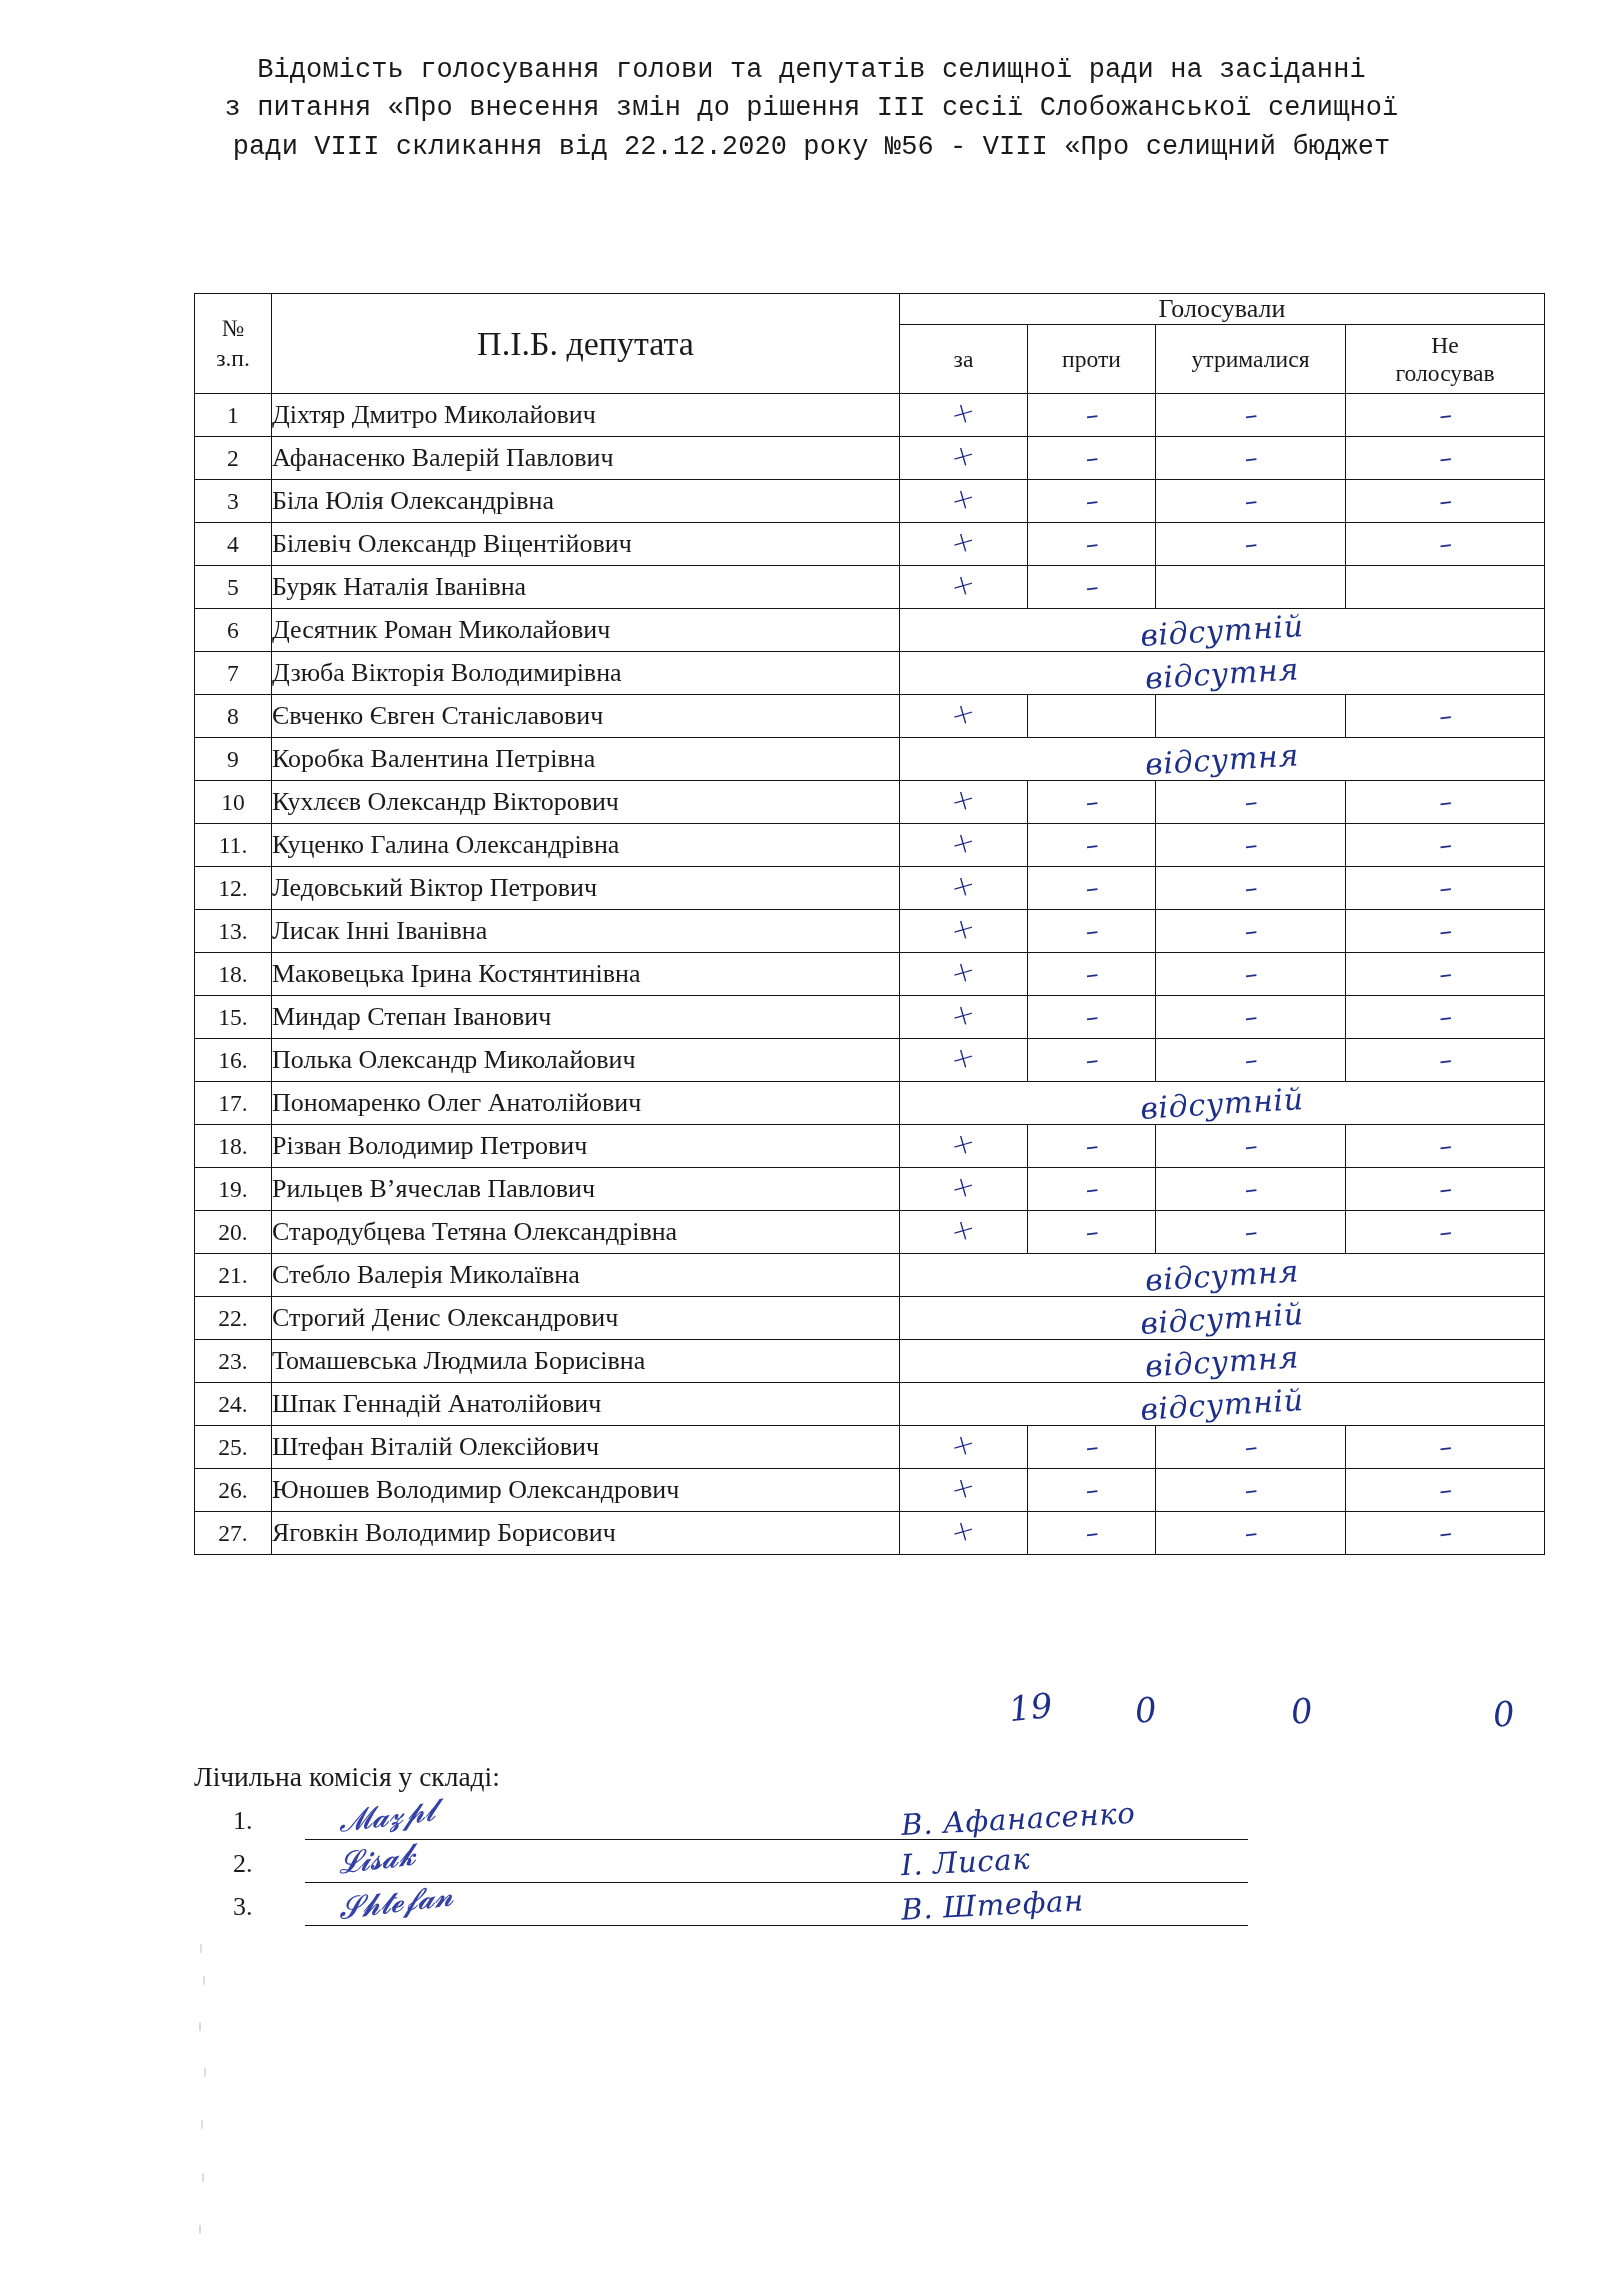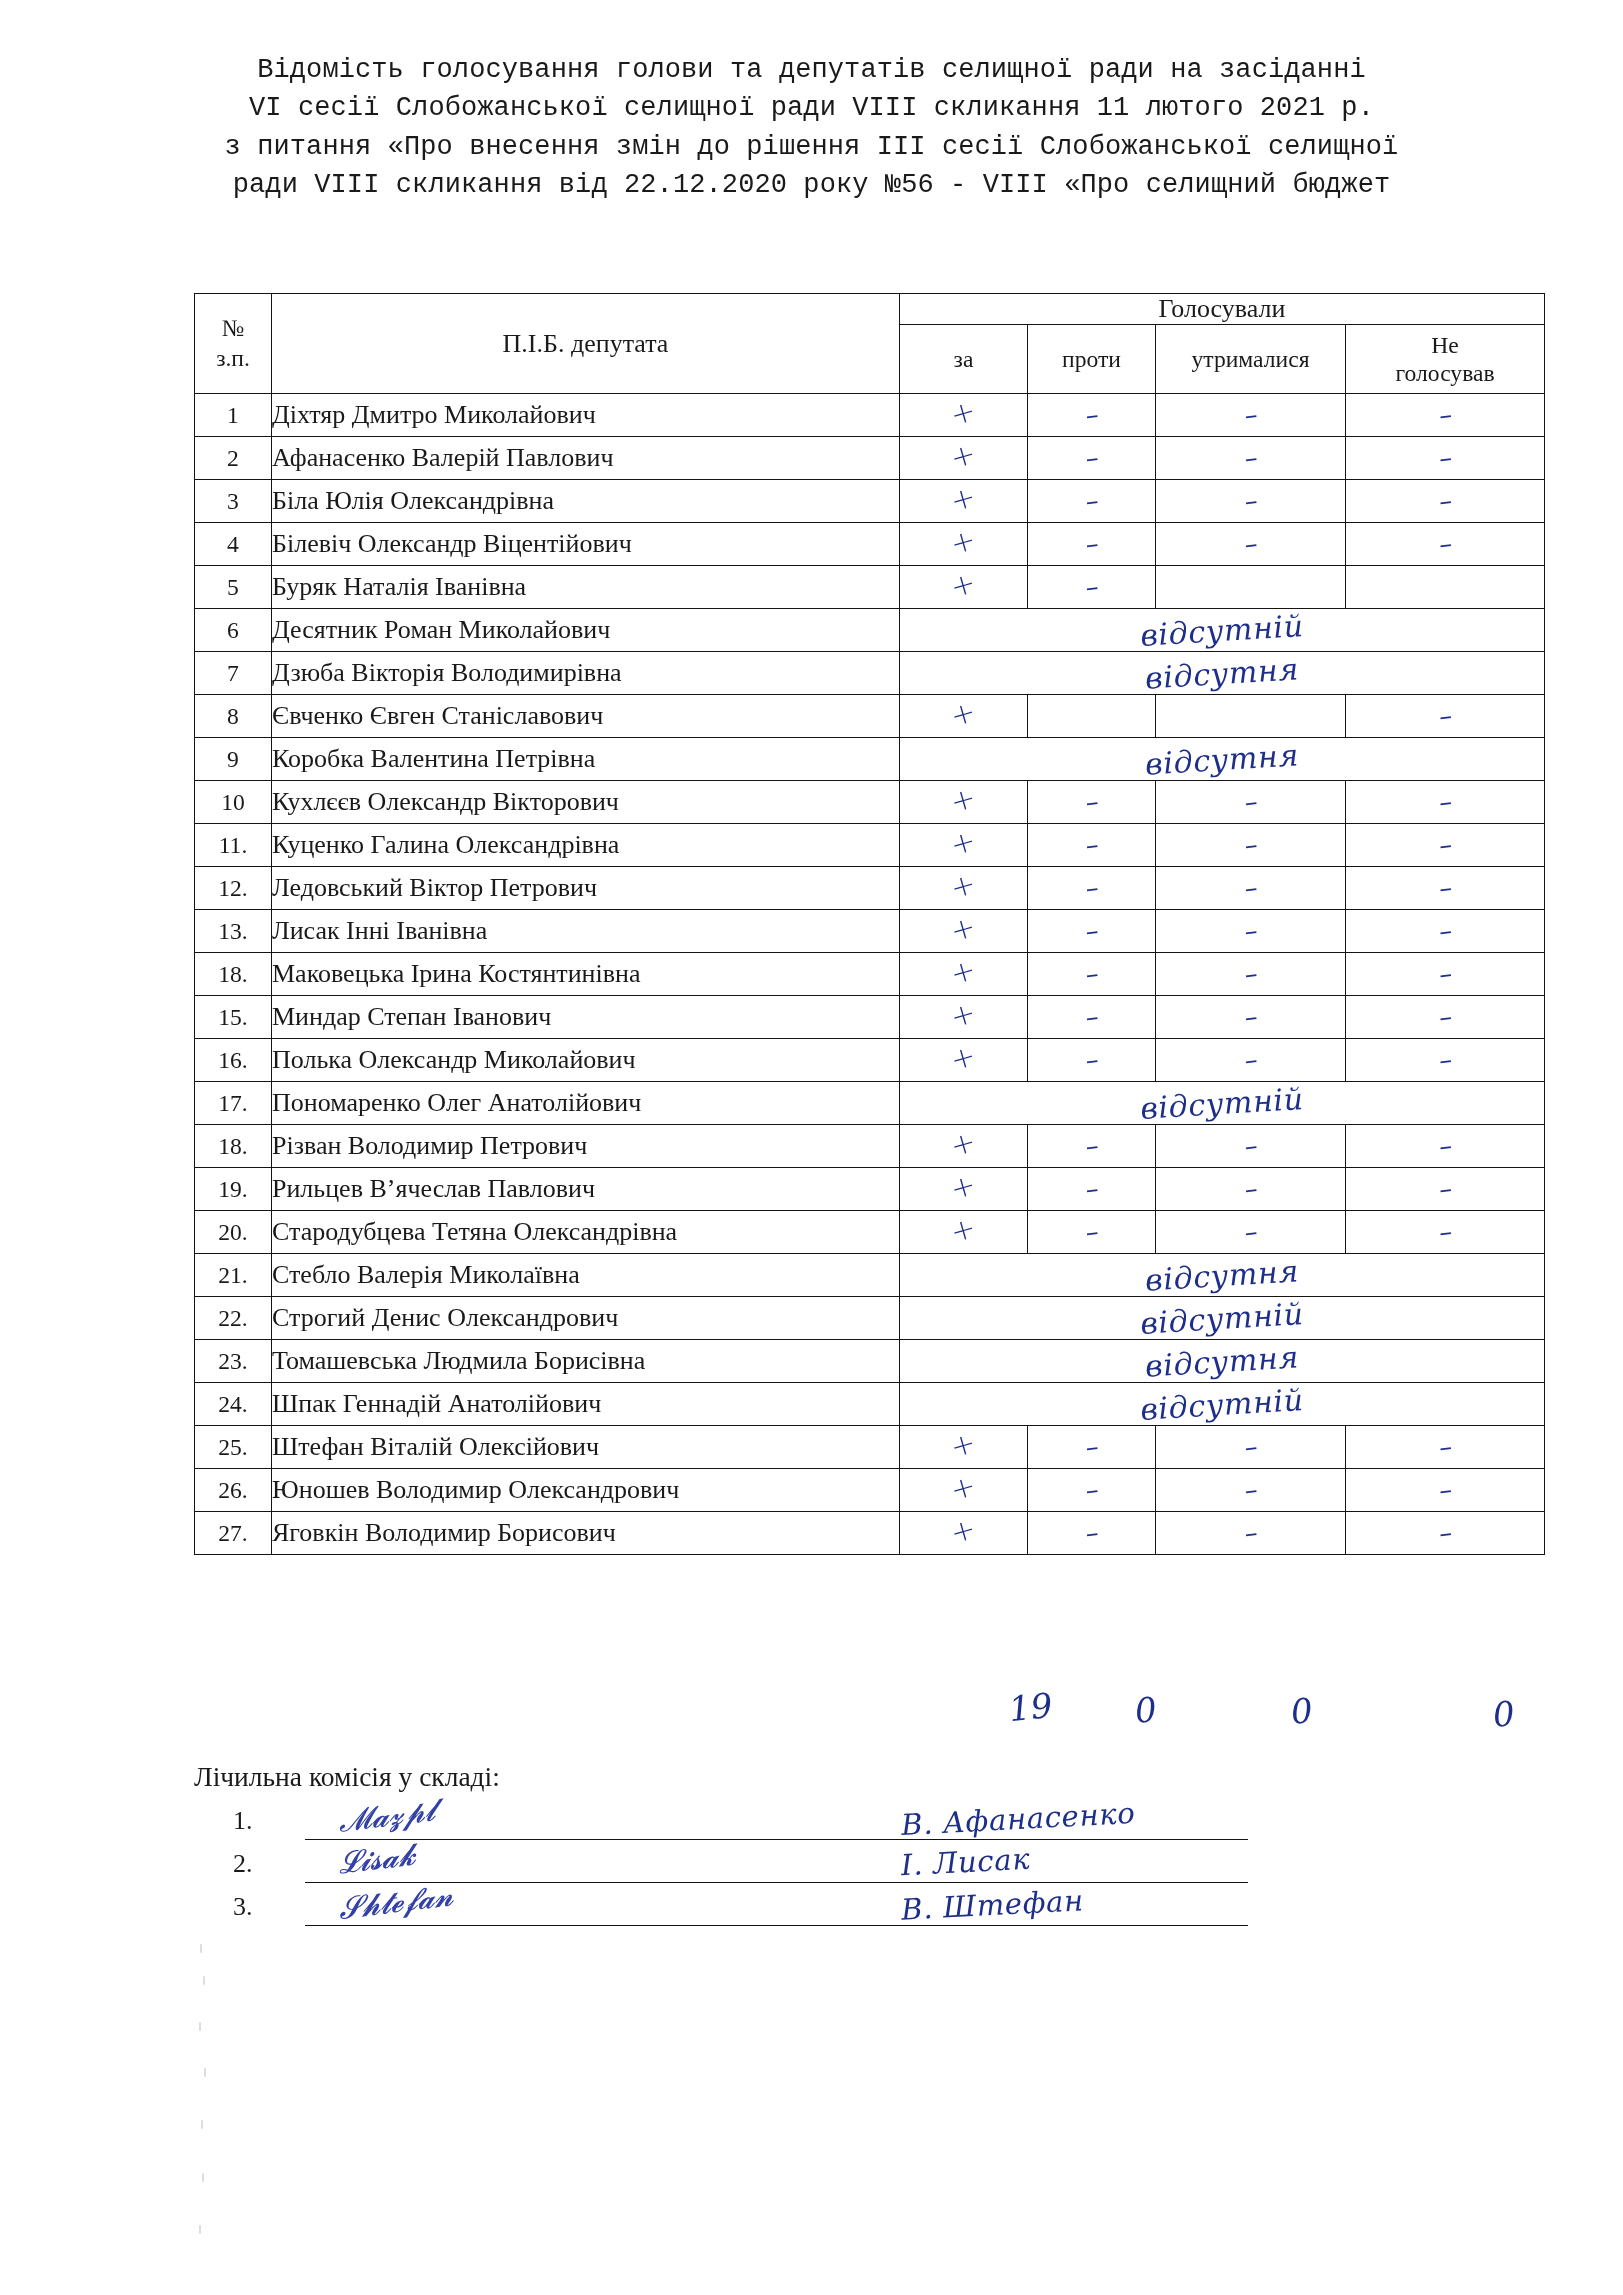--- a/index.html
+++ b/index.html
@@ -61,21 +61,21 @@
   col.c-utr   { width: 190px; }
   col.c-ne    { width: 199px; }
 
   .h-num {
     font-size: 23.6px;
     text-align: center;
     line-height: 1.25;
     padding: 3.9px 0 6.5px 0;
   }
   .h-name {
-    font-size: 26px;
+    font-size: 34px;
     text-align: center;
     padding: 6.5px 0;
   }
   .h-golos {
     font-size: 26px;
     text-align: center;
     padding: 6.5px 0;
     margin-top: 40px;
   }
   .h-sub {
@@ -223,21 +223,20 @@
     border-radius: 1.3px;
   }
 </style>
 </head>
 <body>
 
 <div class="page">
 
   <div class="title-block">
     <span class="title-line">Відомість  голосування голови та депутатів селищної ради на  засіданні</span>
-    <span class="title-line">VI сесії Слобожанської селищної ради VIII скликання 11 лютого 2021 р.</span>
     <span class="title-line">з питання  «Про внесення змін до рішення ІІІ сесії Слобожанської селищної</span>
     <span class="title-line">ради VIII скликання від 22.12.2020 року №56 - VIII «Про селищний бюджет</span>
   </div>
 
   <div class="table-wrap">
     <table class="vote">
       <colgroup>
         <col class="c-num">
           <col class="c-name">
           <col class="c-za">

